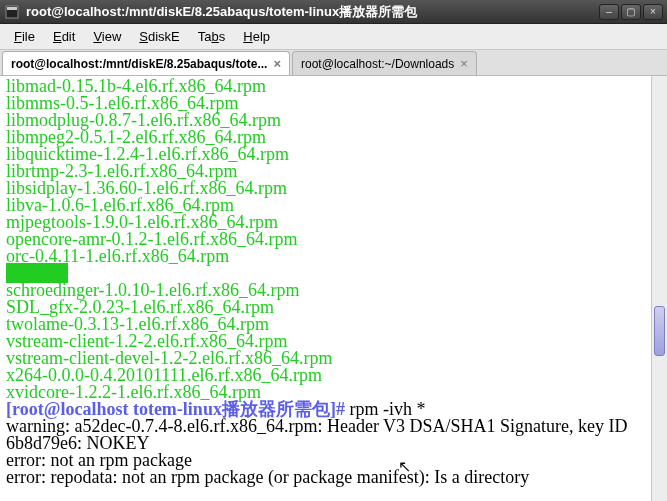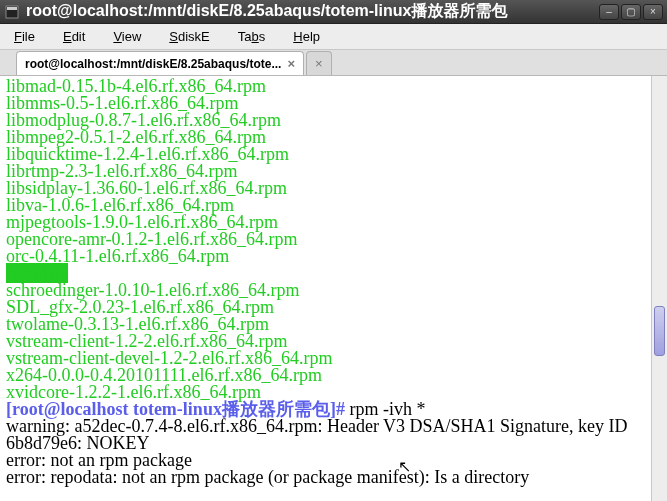--- a/index.html
+++ b/index.html
@@ -1,24 +1,24 @@
 <!DOCTYPE html>
 <html><head>
 <meta charset="utf-8">
 <style>
 * { margin: 0; padding: 0; box-sizing: border-box; }
 body { font-family: sans-serif; font-size: 13px; background: #ededed; width: 667px; height: 501px; overflow: hidden; display: flex; flex-direction: column; }
 .titlebar { background: linear-gradient(#555,#333); color: #fff; height: 24px; display: flex; align-items: center; padding: 0 4px; border-bottom: 1px solid #222; }
 .titlebar .icon { width: 16px; height: 16px; margin-right: 6px; display:flex;align-items:center;justify-content:center; }
-.titlebar .title { flex: 1; font-weight: bold; font-size: 16px; }
+.titlebar .title { flex: 1; font-weight: bold; font-size: 13px; }
 .winbtn { width: 20px; height: 16px; background: linear-gradient(#666,#444); margin-left: 2px; border: 1px solid #222; border-radius: 3px; display: flex; align-items: center; justify-content: center; font-size: 10px; color:#ddd; cursor: pointer; }
-.menubar { background: #ededed; height: 26px; display: flex; align-items: center; padding: 0 6px; border-bottom: 1px solid #c8c8c8; gap: 12px; }
+.menubar { background: #ededed; height: 26px; display: flex; align-items: center; padding: 0 6px; border-bottom: 1px solid #c8c8c8; gap: 2px; }
 .menuitem { padding: 3px 8px; cursor: pointer; }
 .menuitem u { text-decoration: underline; }
-.tabbar { background: #e0e0e0; height: 26px; display: flex; align-items: flex-end; padding: 0 16px; border-bottom: 1px solid #b8b8b8; }
+.tabbar { background: #e0e0e0; height: 26px; display: flex; align-items: flex-end; padding: 0 2px; border-bottom: 1px solid #b8b8b8; }
 .tab { height: 24px; padding: 0 8px; display: flex; align-items: center; border: 1px solid #b0b0b0; border-bottom: none; margin-right: 2px; background: #d8d8d8; border-radius: 4px 4px 0 0; font-size: 12px; gap: 6px; cursor:pointer; }
 .tab.active { background: #fff; font-weight: bold; }
 .tab .tab-close { color: #777; cursor: pointer; font-size: 13px; }
 .terminal-wrap { flex: 1; display: flex; background: #fff; }
 .terminal { flex: 1; padding: 2px 6px; font-family: Liberation Serif, serif; font-size: 18px; line-height: 17px; color: #000; white-space: pre; overflow: hidden; }
 .terminal .g { color: #22cc22; }
 .terminal .hl { background: #22cc22; color: #22cc22; }
 .terminal .bb { color: #5a5eea; font-weight: bold; }
 .scrollbar { width: 16px; background: #ededed; border-left: 1px solid #c8c8c8; position: relative; }
 .thumb { position: absolute; left: 2px; right: 2px; top: 230px; height: 50px; background: linear-gradient(#cfcfef,#9f9fdf); border: 1px solid #8080c0; border-radius: 3px; cursor:pointer; }
@@ -48,20 +48,21 @@
   <span class="menuitem">Ta<u>b</u>s</span>
   <span class="menuitem"><u>H</u><span>elp</span></span>
 </div>
 
 <div class="tabbar">
   <div class="tab active">
     <span>root@localhost:/mnt/diskE/8.25abaqus/tote...</span>
     <span class="tab-close">×</span>
   </div>
   <div class="tab">
+    <span>root@localhost:~/Downloads</span>
     <span class="tab-close">×</span>
   </div>
 </div>
 
 <div class="terminal-wrap">
   <div class="terminal" id="term"><span class="g">libmad-0.15.1b-4.el6.rf.x86_64.rpm</span>
 <span class="g">libmms-0.5-1.el6.rf.x86_64.rpm</span>
 <span class="g">libmodplug-0.8.7-1.el6.rf.x86_64.rpm</span>
 <span class="g">libmpeg2-0.5.1-2.el6.rf.x86_64.rpm</span>
 <span class="g">libquicktime-1.2.4-1.el6.rf.x86_64.rpm</span>

